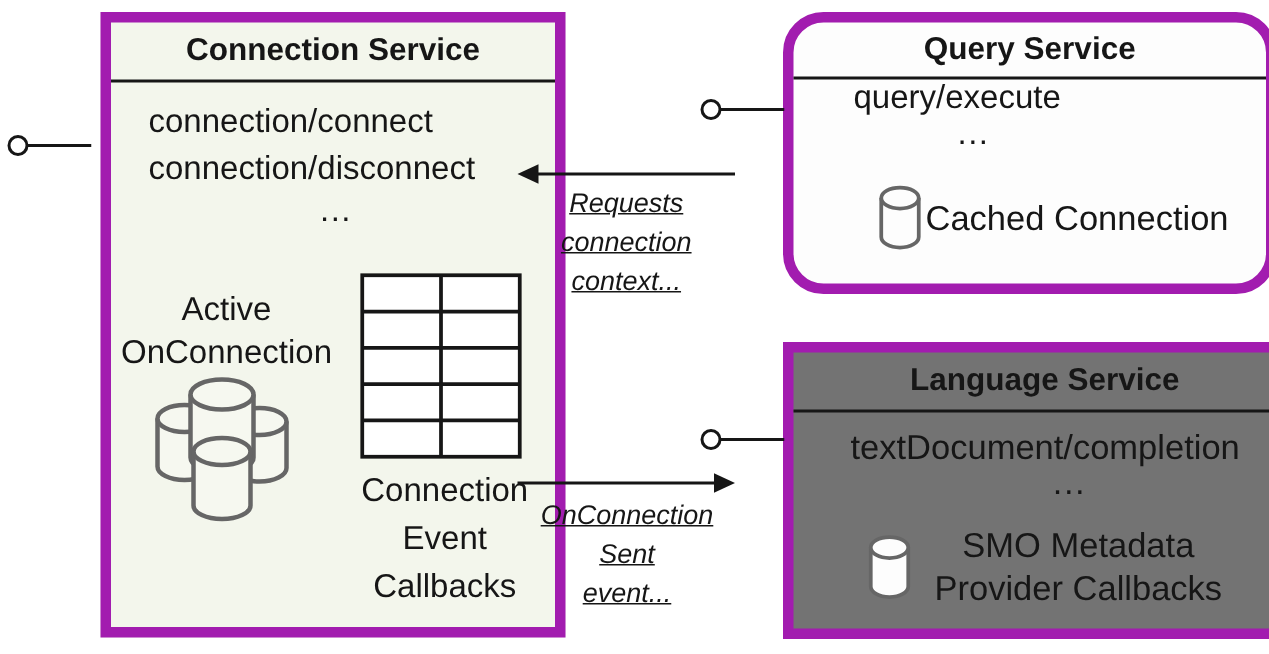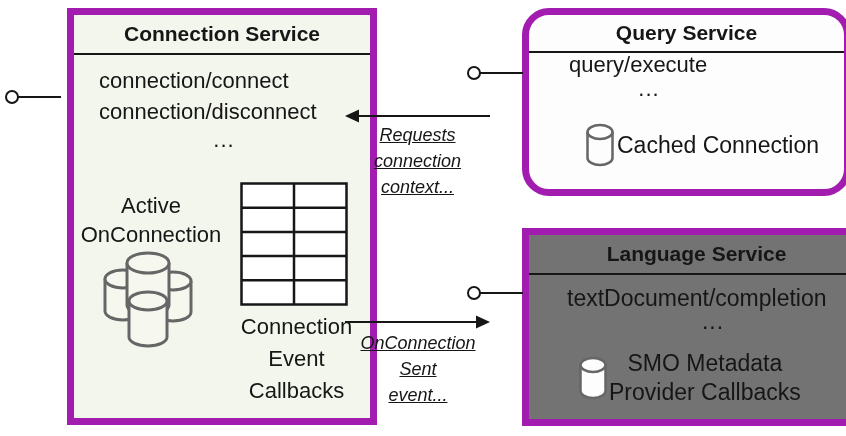--- a/index.html
+++ b/index.html
@@ -42,21 +42,21 @@
   .query-methods { left: 40px; top: 37px; width: 160px; font-size: 22px; line-height: 26px; }
   .query-methods .dots { text-align: center; line-height: 22px; }
   .cached-row { left: 56px; top: 108px; display: flex; align-items: center; gap: 2px; }
   .cached-row .lbl { font-size: 23px; white-space: nowrap; }
 
   
   .lang-box { left: 490px; top: 228px; width: 349px; height: 198px; background: #737373; }
   .lang-box .hdr { height: 38px; line-height: 38px; }
   .lang-methods { left: 38px; top: 50px; width: 292px; font-size: 23px; line-height: 26px; }
   .lang-methods .dots { text-align: center; line-height: 20px; }
-  .smo-row { left: 48px; top: 114px; display: flex; align-items: center; }
+  .smo-row { left: 48px; top: 114px; display: flex; align-items: center; gap: 14px; }
   .smo-row .lbl { font-size: 23px; line-height: 29px; text-align: center; white-space: nowrap; }
 
   
   .arrow-label { font-style: italic; font-size: 18px; line-height: 26px; text-align: center; text-decoration: underline; }
   .requests-label { left: 350px; top: 122px; width: 135px; }
   .sent-label { left: 345px; top: 330px; width: 146px; }
 
   .dots { letter-spacing: 1px; }
 </style>
 </head>

